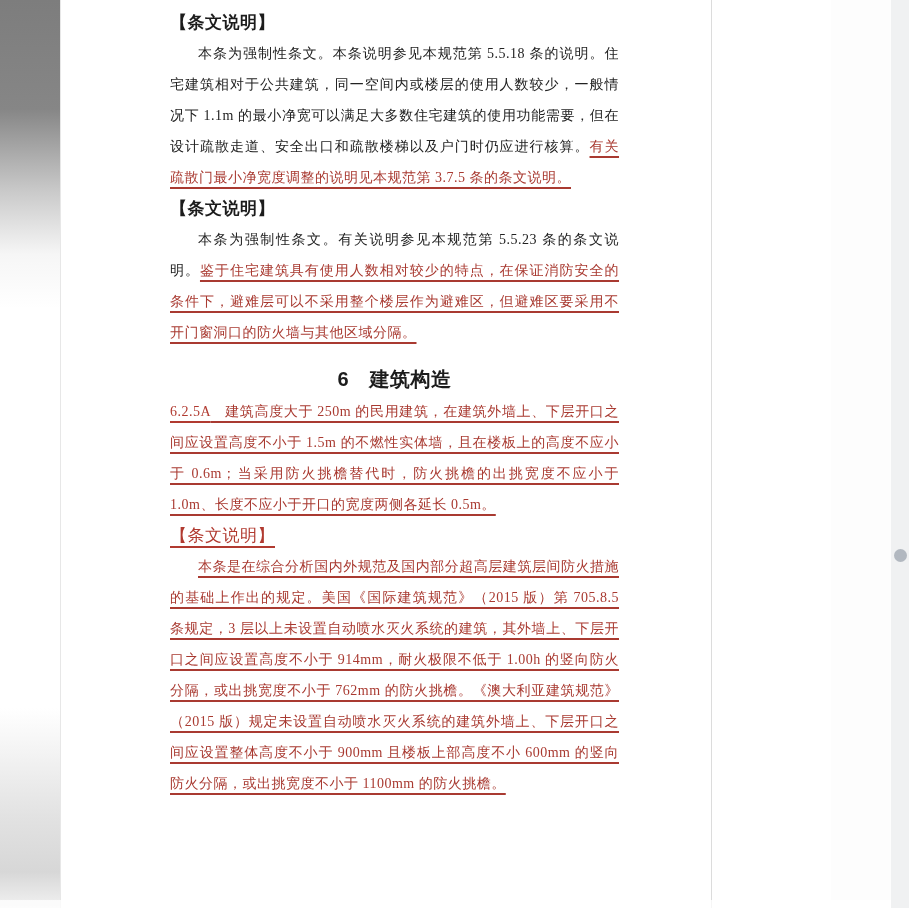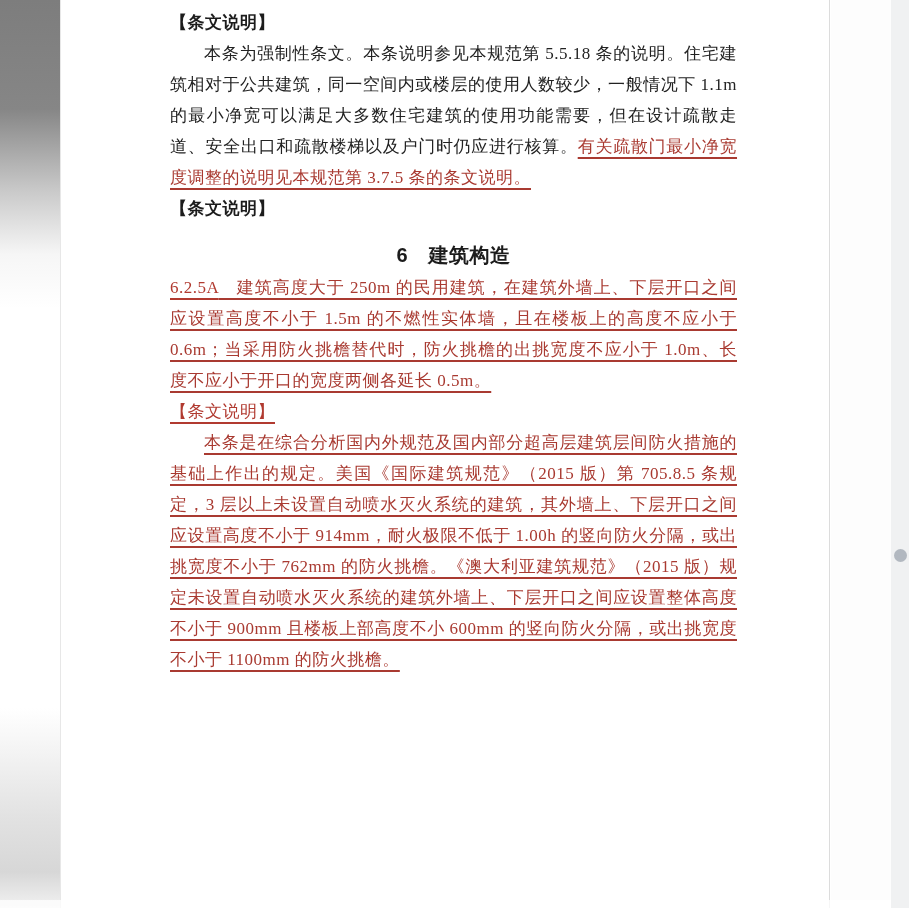--- a/index.html
+++ b/index.html
@@ -8,21 +8,21 @@
     background:#ffffff;
     font-family:"Liberation Serif","DejaVu Serif",serif;
   }
   .left-gutter{
     position:absolute;left:0;top:0;width:60px;height:908px;
     background:linear-gradient(180deg,
       #7d7d7d 0%, #868686 12%, #c9c9c9 21%, #f6f6f6 28%,
       #ffffff 34%, #ffffff 78%, #e2e2e2 90%, #d7d7d7 96%, #f2f2f2 100%);
   }
   .page{
-    position:absolute;left:60px;top:0;width:770px;height:908px;
+    position:absolute;left:60px;top:0;width:652px;height:908px;
     background:#ffffff;box-sizing:border-box;
     border-left:1px solid #e7e7e7;
     border-right:1px solid #dcdcdc;
     padding:7px 92px 0 109px;
   }
   .right-gutter{
     position:absolute;left:831px;top:0;width:60px;height:908px;background:#fdfdfd;
   }
   .scroll-track{
     position:absolute;right:0;top:0;width:18px;height:908px;background:#f0f1f2;
@@ -30,21 +30,21 @@
   .scroll-thumb{
     position:absolute;left:3px;top:549px;width:13px;height:13px;
     border-radius:50%;background:#b2b8c0;
   }
   .bottom-edge{
     position:absolute;left:0;bottom:0;width:891px;height:8px;
     background:rgba(255,255,255,0.75);
   }
   
   .blk{
-    margin:0;font-size:17px;line-height:31px;color:#222222;
+    margin:0;font-size:14px;line-height:31px;color:#222222;
     text-align:justify;letter-spacing:0.5px;
   }
   .blk.indent{text-indent:2em;}
   .blk.heading-left{
     font-family:"Liberation Sans","DejaVu Sans",sans-serif;
     font-weight:bold;text-align:left;font-size:17px;
   }
   .blk.heading-center{
     font-family:"Liberation Sans","DejaVu Sans",sans-serif;
     font-weight:bold;text-align:center;font-size:20px;
@@ -69,20 +69,21 @@
 </head>
 <body>
 
 <div class="left-gutter"></div>
 
 <div class="page">
   <div id="doc-body">
       <p class="blk heading-left"><span class="r-black-bold">【条文说明】</span></p>
       <p class="blk para indent"><span class="r-black">本条为强制性条文。本条说明参见本规范第 5.5.18 条的说明。住宅建筑相对于公共建筑，同一空间内或楼层的使用人数较少，一般情况下 1.1m 的最小净宽可以满足大多数住宅建筑的使用功能需要，但在设计疏散走道、安全出口和疏散楼梯以及户门时仍应进行核算。</span><span class="r-red">有关疏散门最小净宽度调整的说明见本规范第 3.7.5 条的条文说明。</span></p>
       <p class="blk heading-left"><span class="r-black-bold">【条文说明】</span></p>
+      <p class="blk para indent"><span class="r-black">本条为强制性条文。有关说明参见本规范第 5.5.23 条的条文说明。</span><span class="r-red">鉴于住宅建筑具有使用人数相对较少的特点，在保证消防安全的条件下，避难层可以不采用整个楼层作为避难区，但避难区要采用不开门窗洞口的防火墙与其他区域分隔。</span></p>
       <p class="blk heading-center"><span class="r-black-bold">6　建筑构造</span></p>
       <p class="blk para"><span class="r-red-bold">6.2.5A</span><span class="r-red">　建筑高度大于 250m 的民用建筑，在建筑外墙上、下层开口之间应设置高度不小于 1.5m 的不燃性实体墙，且在楼板上的高度不应小于 0.6m；当采用防火挑檐替代时，防火挑檐的出挑宽度不应小于 1.0m、长度不应小于开口的宽度两侧各延长 0.5m。</span></p>
       <p class="blk heading-left"><span class="r-red-bold sans">【条文说明】</span></p>
       <p class="blk para indent"><span class="r-red">本条是在综合分析国内外规范及国内部分超高层建筑层间防火措施的基础上作出的规定。美国《国际建筑规范》（2015 版）第 705.8.5 条规定，3 层以上未设置自动喷水灭火系统的建筑，其外墙上、下层开口之间应设置高度不小于 914mm，耐火极限不低于 1.00h 的竖向防火分隔，或出挑宽度不小于 762mm 的防火挑檐。《澳大利亚建筑规范》（2015 版）规定未设置自动喷水灭火系统的建筑外墙上、下层开口之间应设置整体高度不小于 900mm 且楼板上部高度不小 600mm 的竖向防火分隔，或出挑宽度不小于 1100mm 的防火挑檐。</span></p>
     </div>
 </div>
 
 <div class="right-gutter"></div>
 
 <div class="bottom-edge"></div>

